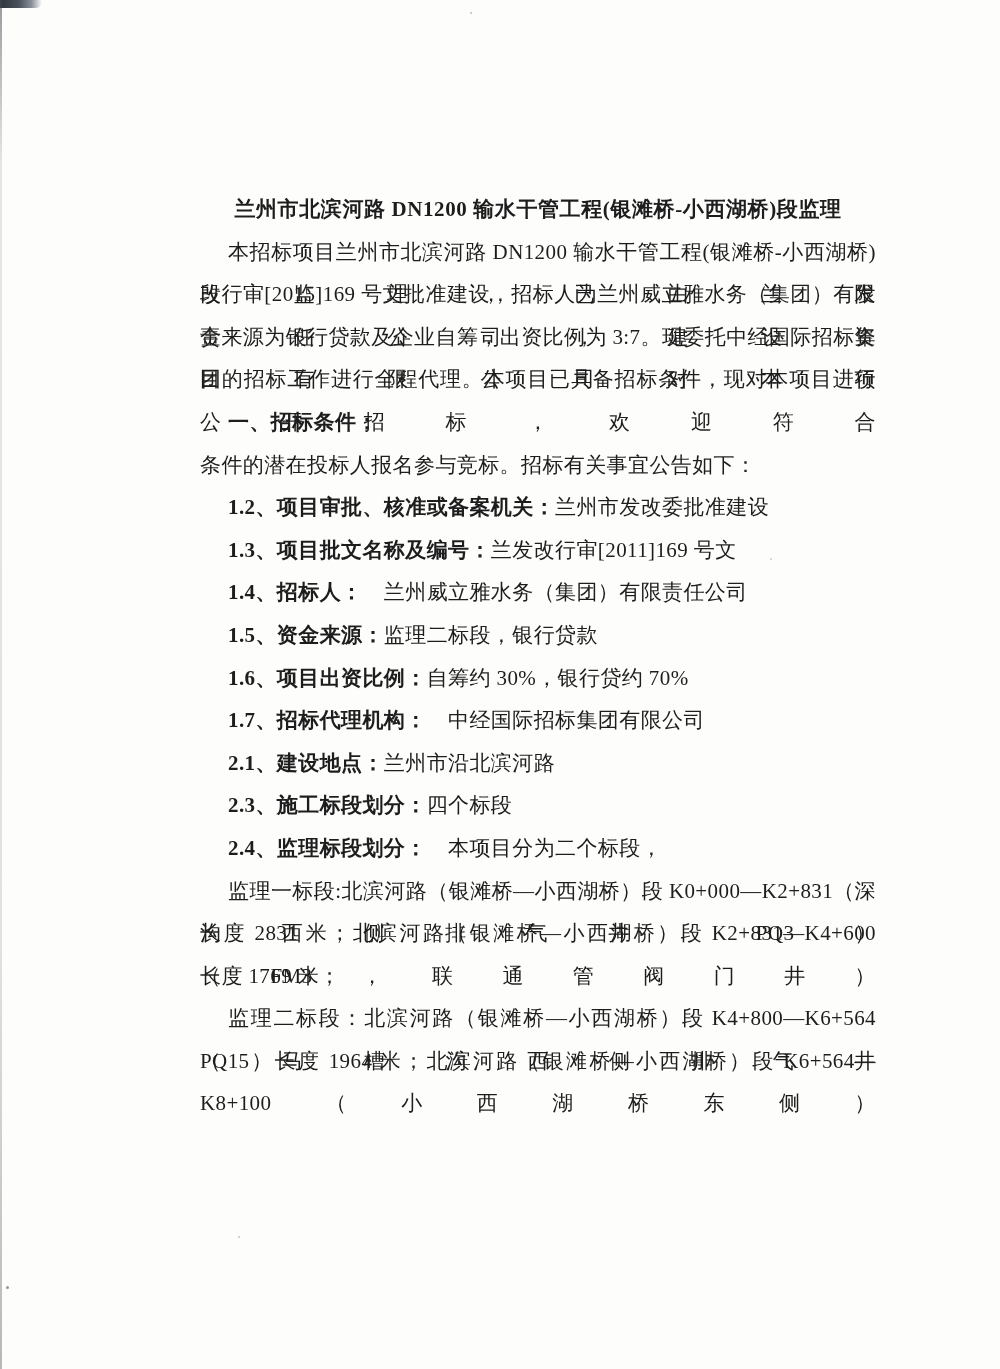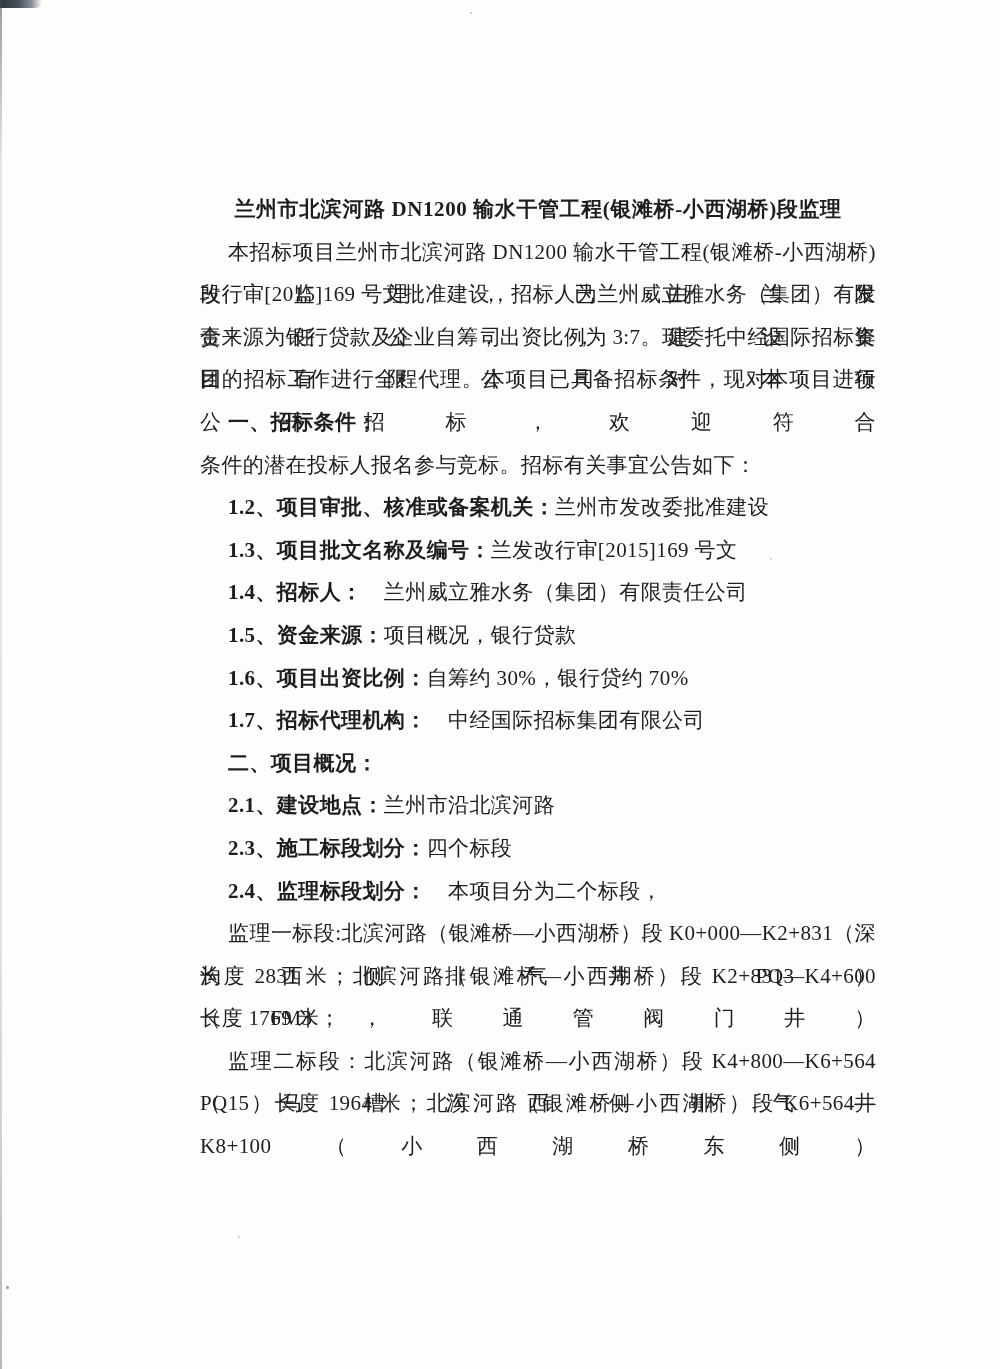--- a/index.html
+++ b/index.html
@@ -86,31 +86,30 @@
     <p class="line flush">改行审[2015]169 号文批准建设，招标人为兰州威立雅水务（集团）有限责任公司，建设资</p>
     <p class="line flush">金来源为银行贷款及企业自筹，出资比例为 3:7。现委托中经国际招标集团有限公司对本项</p>
     <p class="line flush">目的招标工作进行全程代理。本项目已具备招标条件，现对本项目进行公开招标，欢迎符合</p>
     <p class="line indent bold">一、招标条件：</p>
 
     <p class="line">条件的潜在投标人报名参与竞标。招标有关事宜公告如下：</p>
 
 
     <p class="line indent"><span class="bold">1.2、项目审批、核准或备案机关：</span><span>兰州市发改委批准建设</span></p>
 
-    <p class="line indent"><span class="bold">1.3、项目批文名称及编号：</span><span>兰发改行审[2015]169 号文</span></p>
+    <p class="line indent"><span class="bold">1.3、项目批文名称及编号：</span><span>兰发改行审[2011]169 号文</span></p>
 
     <p class="line indent"><span class="bold">1.4、招标人：</span><span>　兰州威立雅水务（集团）有限责任公司</span></p>
 
-    <p class="line indent"><span class="bold">1.5、资金来源：</span><span>项目概况，银行贷款</span></p>
+    <p class="line indent"><span class="bold">1.5、资金来源：</span><span>监理二标段，银行贷款</span></p>
 
     <p class="line indent"><span class="bold">1.6、项目出资比例：</span><span>自筹约 30%，银行贷约 70%</span></p>
 
     <p class="line indent"><span class="bold">1.7、招标代理机构：</span><span>　中经国际招标集团有限公司</span></p>
 
-    <p class="line indent bold">二、项目概况：</p>
 
     <p class="line indent"><span class="bold">2.1、建设地点：</span><span>兰州市沿北滨河路</span></p>
 
 
     <p class="line indent"><span class="bold">2.3、施工标段划分：</span><span>四个标段</span></p>
 
     <p class="line indent"><span class="bold">2.4、监理标段划分：</span><span>　本项目分为二个标段，</span></p>
 
     <p class="line indent flush">监理一标段:北滨河路（银滩桥—小西湖桥）段 K0+000—K2+831（深沟西侧排气井 PQ3）</p>
     <p class="line flush">长度 2831 米；北滨河路（银滩桥—小西湖桥）段 K2+831—K4+600（FM3，联通管阀门井）</p>

